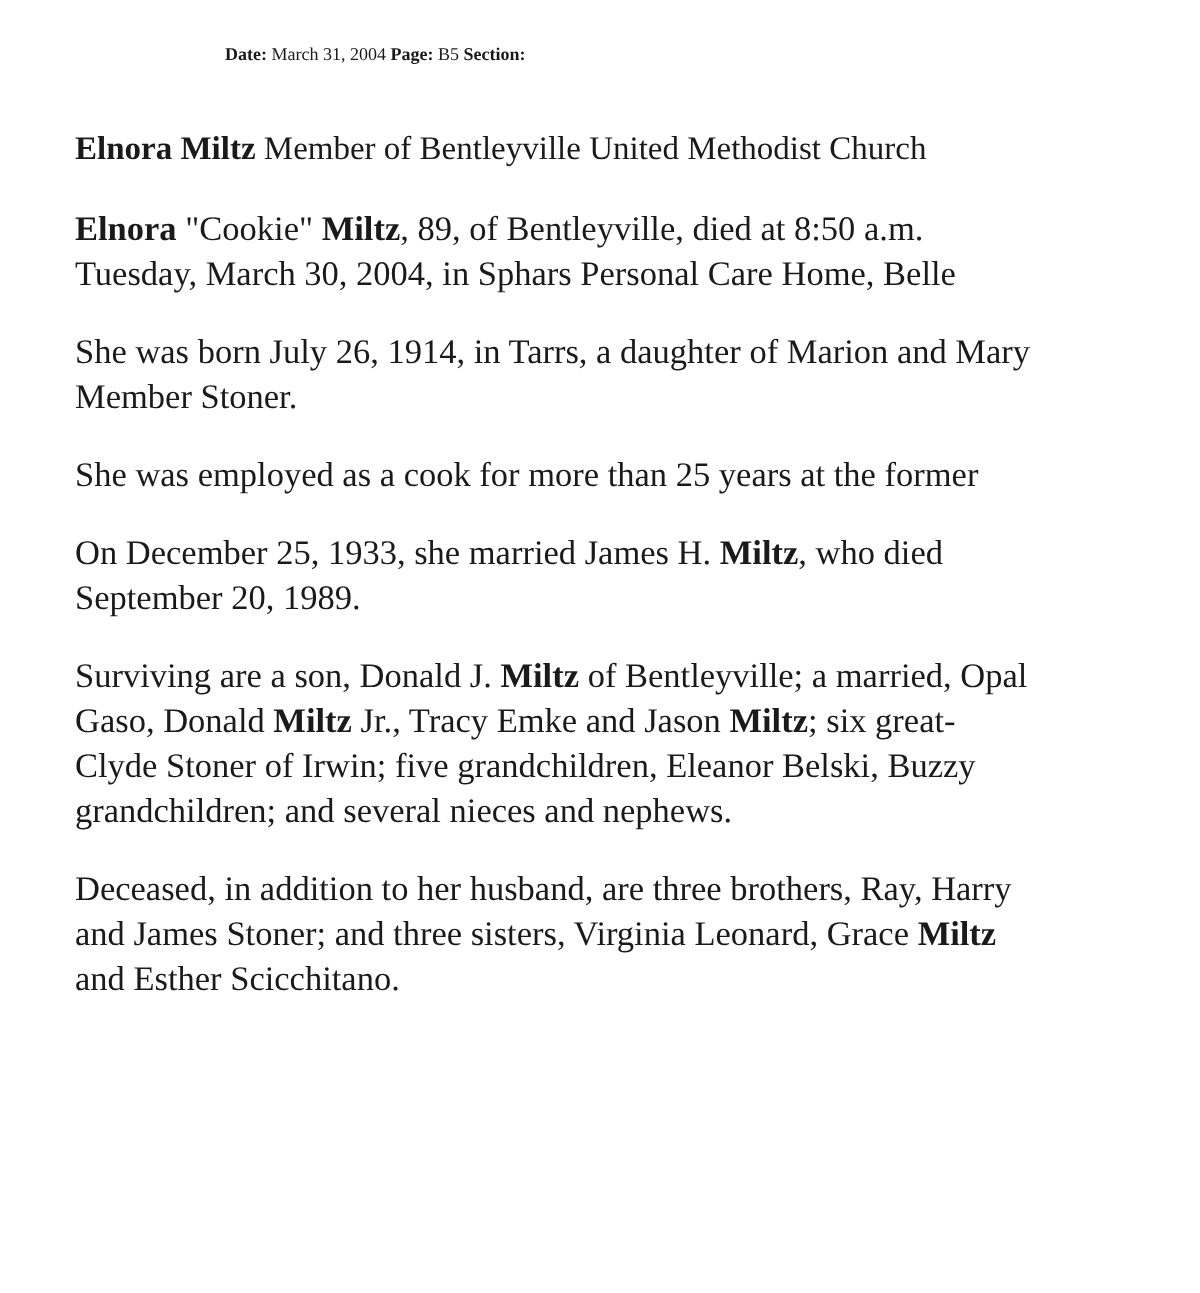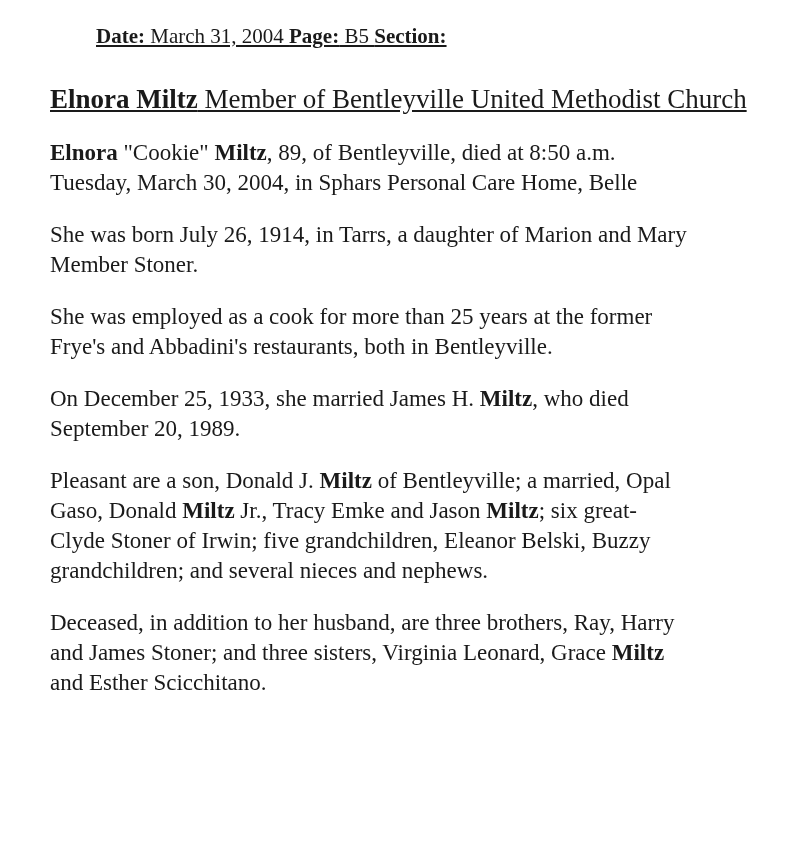--- a/index.html
+++ b/index.html
@@ -16,34 +16,32 @@
     -webkit-font-smoothing: antialiased;
   }
   .page {
     box-sizing: border-box;
     width: 800px;
     height: 862px;
     padding: 24px 46px 0 50px;
     background: #ffffff;
   }
   .doc-header {
-    margin-left: 46px;
-    font-size: 21px;
+    margin-left: 100px;
+    font-size: 12px;
     line-height: 24px;
     margin-bottom: 36px;
     white-space: nowrap;
-    text-decoration: underline;
   }
   .doc-title {
     margin: 0 0 24px 0;
-    font-size: 27px;
+    font-size: 22px;
     font-weight: normal;
     line-height: 30px;
     white-space: nowrap;
-    text-decoration: underline;
   }
   .doc-body p.para {
     margin: 0 0 22px 0;
     font-size: 23px;
     line-height: 30px;
   }
   .doc-body .line {
     display: block;
     white-space: nowrap;
   }
@@ -63,28 +61,27 @@
       <p class="para">
         <span class="line"><span class="b">Elnora</span><span> "Cookie" </span><span class="b">Miltz</span><span>, 89, of Bentleyville, died at 8:50 a.m.</span></span>
         <span class="line"><span>Tuesday, March 30, 2004, in Sphars Personal Care Home, Belle</span></span>
       </p>
       <p class="para">
         <span class="line"><span>She was born July 26, 1914, in Tarrs, a daughter of Marion and Mary</span></span>
         <span class="line"><span>Member Stoner.</span></span>
       </p>
       <p class="para">
         <span class="line"><span>She was employed as a cook for more than 25 years at the former</span></span>
-        <span class="line"><span>Frye's and Abbadini's restaurants, both in Bentleyville.</span></span>
       </p>
       <p class="para">
         <span class="line"><span>On December 25, 1933, she married James H. </span><span class="b">Miltz</span><span>, who died</span></span>
         <span class="line"><span>September 20, 1989.</span></span>
       </p>
       <p class="para">
-        <span class="line"><span>Pleasant are a son, Donald J. </span><span class="b">Miltz</span><span> of Bentleyville; a married, Opal</span></span>
+        <span class="line"><span>Surviving are a son, Donald J. </span><span class="b">Miltz</span><span> of Bentleyville; a married, Opal</span></span>
         <span class="line"><span>Gaso, Donald </span><span class="b">Miltz</span><span> Jr., Tracy Emke and Jason </span><span class="b">Miltz</span><span>; six great-</span></span>
         <span class="line"><span>Clyde Stoner of Irwin; five grandchildren, Eleanor Belski, Buzzy</span></span>
         <span class="line"><span>grandchildren; and several nieces and nephews.</span></span>
       </p>
       <p class="para">
         <span class="line"><span>Deceased, in addition to her husband, are three brothers, Ray, Harry</span></span>
         <span class="line"><span>and James Stoner; and three sisters, Virginia Leonard, Grace </span><span class="b">Miltz</span></span>
         <span class="line"><span>and Esther Scicchitano.</span></span>
       </p>
     </div>

